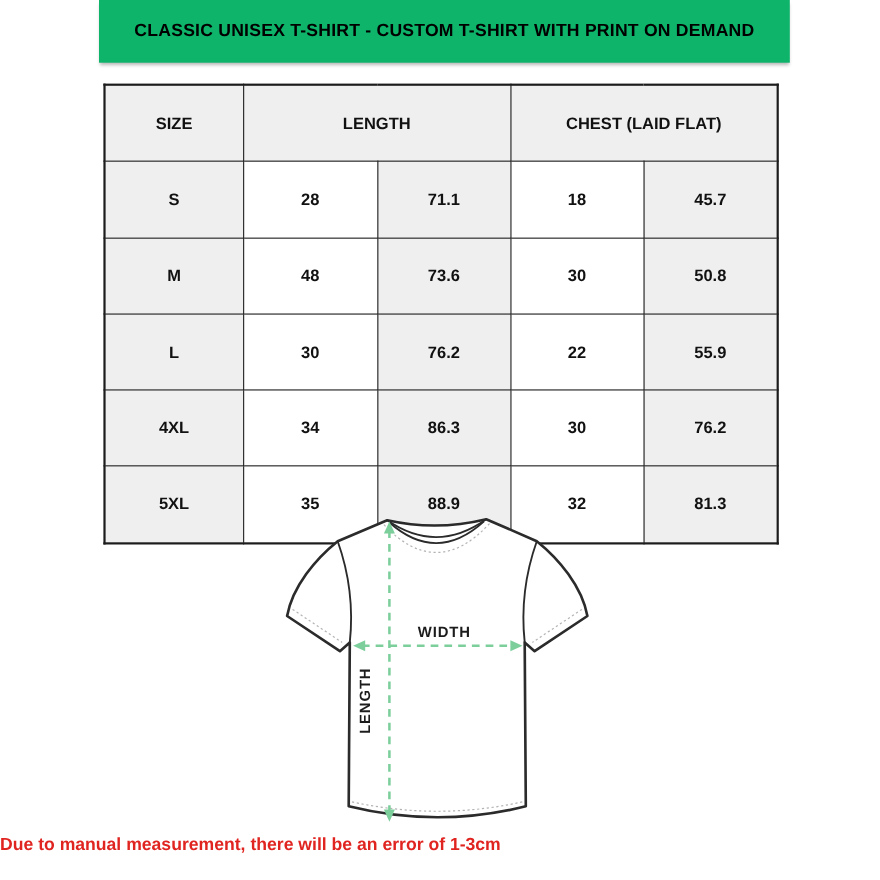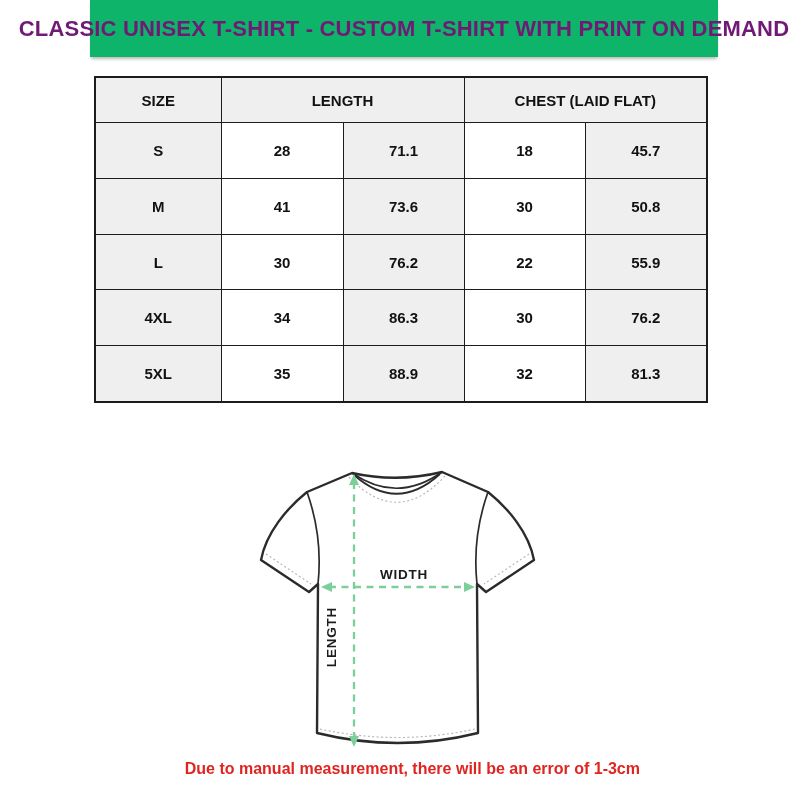--- a/index.html
+++ b/index.html
@@ -8,52 +8,52 @@
     font-family:"Liberation Sans","DejaVu Sans",sans-serif;color:#111;
   }
   
   .banner{
     position:absolute;left:90px;top:0;width:628px;height:57px;
     background:var(--banner-green,#0db46a);
     display:flex;align-items:center;justify-content:center;
     box-shadow:0 3px 3px -1px rgba(0,0,0,.28);
   }
   .banner h1{
-    margin:0;font-size:22px;line-height:1;font-weight:bold;color:#701a75;
+    margin:0;font-size:16px;line-height:1;font-weight:bold;color:#000000;
     letter-spacing:.2px;white-space:nowrap;
   }
   
   .size-table{
     position:absolute;left:94px;top:76px;width:612px;height:327px;
     border-collapse:collapse;table-layout:fixed;
     border:2px solid #1c1c1c;
   }
   .size-table th,.size-table td{
     border:1.5px solid #1c1c1c;text-align:center;vertical-align:middle;
-    font-size:15px;font-weight:bold;padding:4px;height:36.3px;
+    font-size:15px;font-weight:bold;padding:16px;height:36.3px;
     background:#ffffff;
     margin-top:17px;
   }
   .size-table th{background:var(--cell-gray,#efefef);}
   .size-table td.shade{background:var(--cell-gray,#efefef);}
   
   .diagram{position:absolute;left:240px;top:454px;width:320px;height:315px;}
   .diagram svg{display:block;width:100%;height:100%;}
   .tee-outline{fill:#ffffff;stroke:#2b2b2b;stroke-width:2.4;stroke-linejoin:round;}
   .tee-seam{fill:none;stroke:#2b2b2b;stroke-width:1.7;}
   .tee-stitch{fill:none;stroke:#b3b3b3;stroke-width:1.1;stroke-dasharray:2 2.4;}
   .measure-line{fill:none;stroke:var(--arrow-green,#7ccf9b);stroke-width:2.3;stroke-dasharray:7 5.5;}
   .measure-head{fill:var(--arrow-green,#7ccf9b);stroke:none;}
   .measure-label{
     font-family:"Liberation Sans","DejaVu Sans",sans-serif;
     font-size:13.5px;font-weight:bold;fill:#1c1c1c;letter-spacing:.8px;
   }
   
   .note{
-    position:absolute;left:0;top:760px;width:640px;text-align:right;
+    position:absolute;left:0;top:760px;width:640px;text-align:left;
     font-size:16px;font-weight:bold;color:var(--note-red,#e02420);
   }
 </style>
 </head>
 <body>
 
 <div class="page">
 
   <header class="banner">
     <h1>CLASSIC UNISEX T-SHIRT - CUSTOM T-SHIRT WITH PRINT ON DEMAND</h1>
@@ -77,21 +77,21 @@
     <tbody>
       <tr>
         <td class="shade">S</td>
         <td>28</td>
         <td class="shade">71.1</td>
         <td>18</td>
         <td class="shade">45.7</td>
       </tr>
       <tr>
         <td class="shade">M</td>
-        <td>41</td>
+        <td>48</td>
         <td class="shade">73.6</td>
         <td>30</td>
         <td class="shade">50.8</td>
       </tr>
       <tr>
         <td class="shade">L</td>
         <td>30</td>
         <td class="shade">76.2</td>
         <td>22</td>
         <td class="shade">55.9</td>

